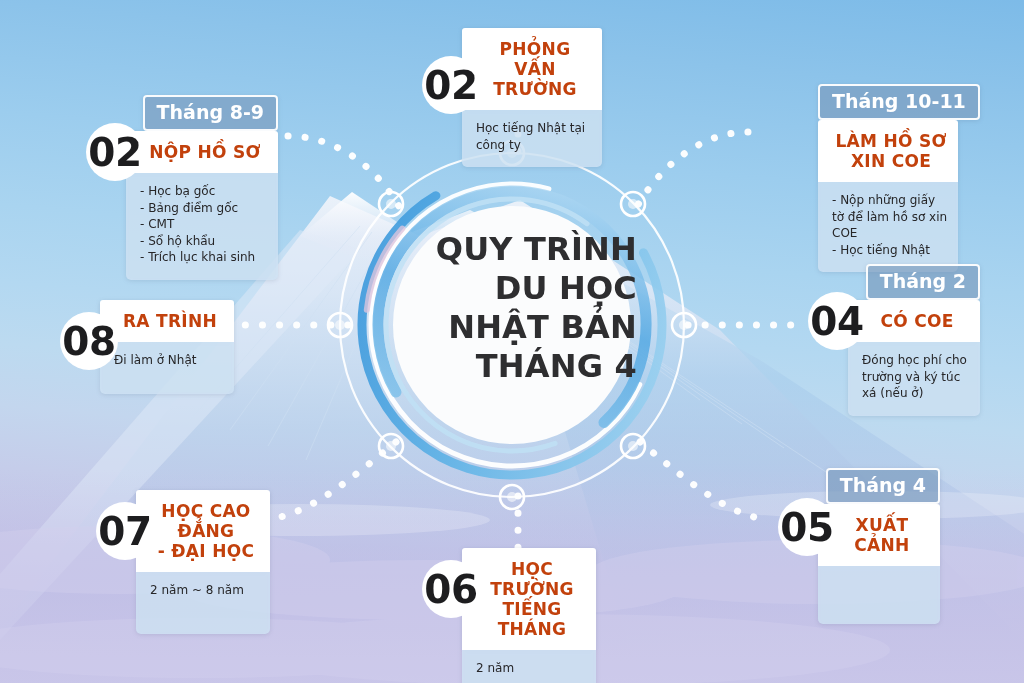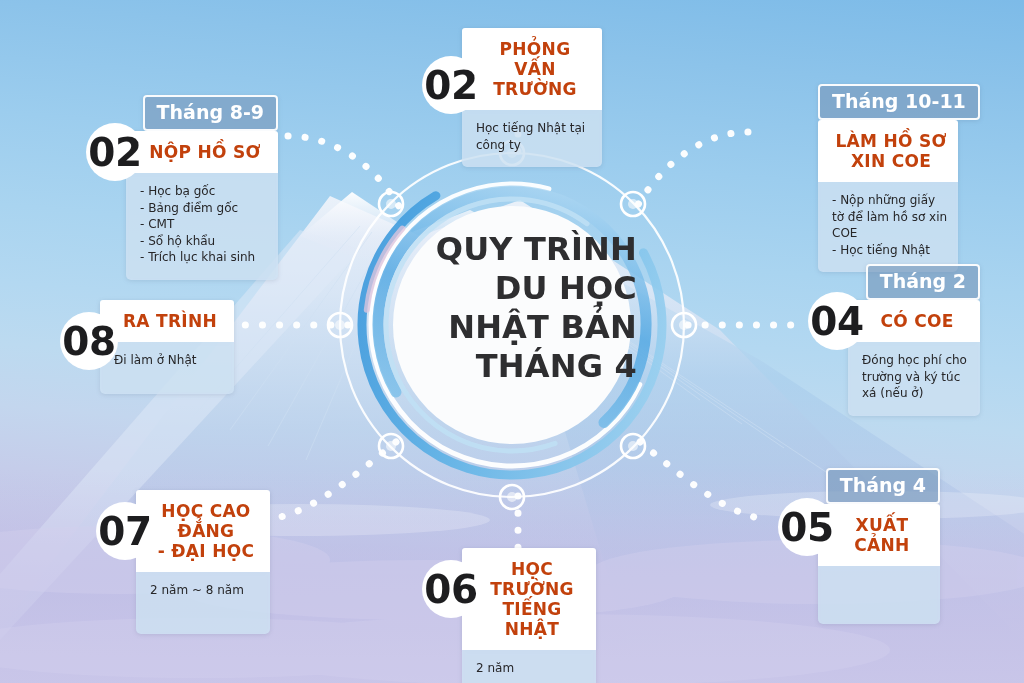--- a/index.html
+++ b/index.html
@@ -343,21 +343,21 @@
       <div class="title-row">XUẤT CẢNH</div>
       <div class="body empty"></div>
     </div>
     <div class="num left">05</div>
   </div>
 
   <div class="step" id="step-06">
     <div class="card">
 
       <div class="title-row" style="white-space:pre-line">HỌC TRƯỜNG
-TIẾNG NHẬT</div>
+TIẾNG THÁNG</div>
       <div class="body center" style="min-height:62px">
         <div class="ln">2 năm</div>
       </div>
     </div>
     <div class="num left">06</div>
   </div>
 
   <div class="step" id="step-07">
     <div class="card">
 

